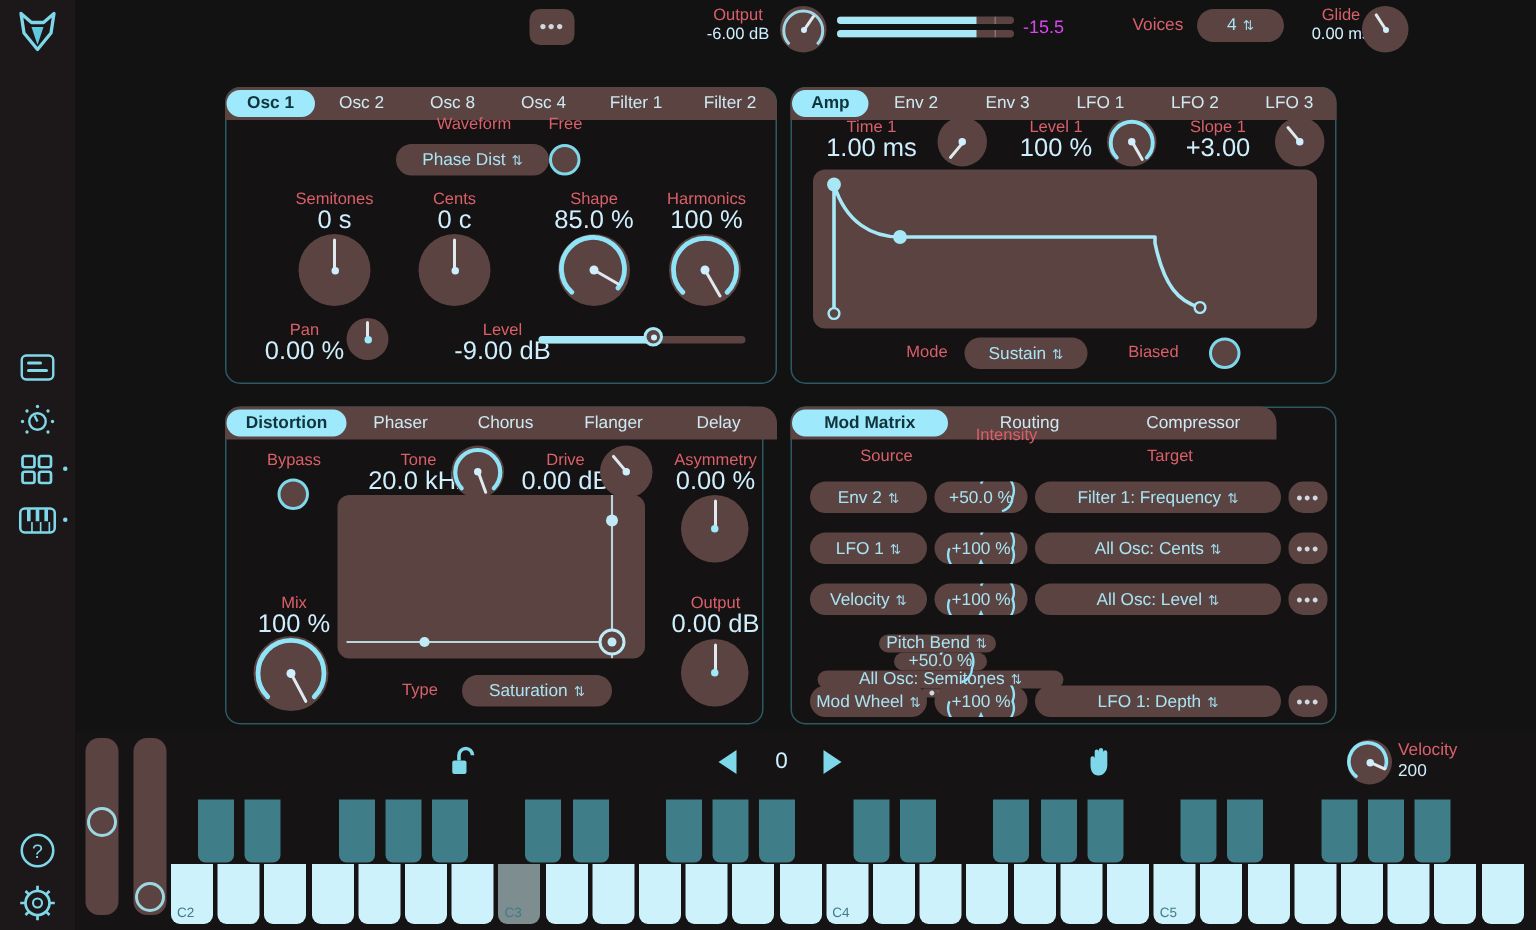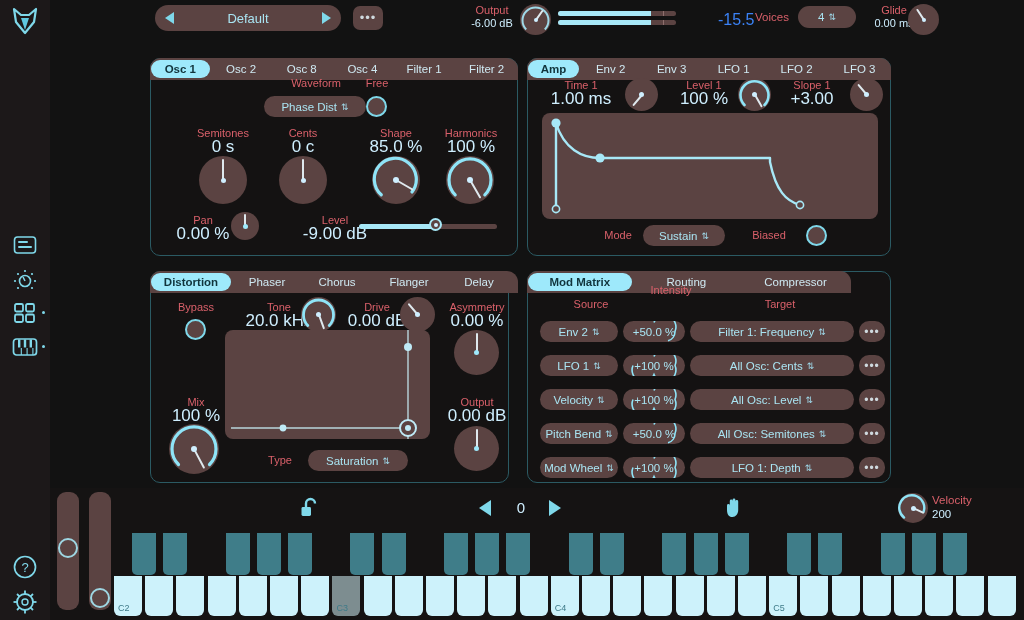--- a/index.html
+++ b/index.html
@@ -180,25 +180,20 @@
             <line x1="18.6" y1="18.6" x2="21" y2="21"></line>
             <line x1="21" y1="5" x2="18.6" y2="7.4"></line>
             <line x1="5" y1="21" x2="7.4" y2="18.6"></line>
           </g>
         </svg>
     </div>
   </div>
 
   <div class="topbar">
 
-    <div class="preset-strip">
-      <div class="tri-l"></div>
-      <div class="preset-name">Default</div>
-      <div class="tri-r"></div>
-    </div>
     <div class="dots-btn">•••</div>
 
     <div class="stack" style="position:absolute; left:413px; top:4px; width:58px;">
       <div class="lbl-red">Output</div>
       <div class="val-cy">-6.00 dB</div>
     </div>
 
     <div class="knob" style="position:absolute;left:470px;top:4px;width:31px;height:31px;">
       <svg class="arc" width="31" height="31" viewBox="0 0 31 31">
         <path d="M6.2 25.5 A13 13 0 1 1 24.8 25.5" fill="none" stroke="#9fd9e8" stroke-width="2"></path>
@@ -210,21 +205,21 @@
     <div class="meter-wrap" style="left:508px; top:11px;">
       <div class="meter" style="margin-bottom:4px;">
         <i style="width:93px;"></i>
           <u style="left:105px;"></u>
       </div>
       <div class="meter">
         <i style="width:93px;"></i>
           <u style="left:105px;"></u>
       </div>
     </div>
-    <div style="position:absolute;left:668px;top:11px;font-size:16px;color:#3b82f6;">-15.5</div>
+    <div style="position:absolute;left:632px;top:11px;font-size:12px;color:#d946ef;">-15.5</div>
 
     <div style="position:absolute;left:705px;top:11px;font-size:11.5px;color:#d9606a;">Voices</div>
     <div class="pill" style="position:absolute;left:748px;top:6px;width:58px;height:22px;">
       <span>4</span>
       <span class="caret">⇅</span>
     </div>
 
     <div class="stack" style="position:absolute;left:820px;top:4px;width:48px;">
       <div class="lbl-red">Glide</div>
       <div class="val-cy">0.00 ms</div>
@@ -486,21 +481,21 @@
           </svg>
         <span>+100 %</span>
       </div>
       <div class="pill mm-tgt" style="width:164px;margin-left:5px;">
         <span>All Osc: Level</span>
         <span class="caret">⇅</span>
       </div>
       <div class="mm-more">•••</div>
     </div>
 
-    <div class="mm-row" style="left:12px; top:151px;">
+    <div class="mm-row" style="left:12px; top:151px;flex-direction:column;">
       <div class="pill mm-src">
         <span>Pitch Bend</span>
         <span class="caret">⇅</span>
       </div>
       <div class="pill mm-int">
         <svg class="iarc" width="62" height="21" viewBox="0 0 62 21">
             <path d="M31 1.5 A9.5 9.5 0 0 1 52 10.5 A9.5 9.5 0 0 1 45 19.8" fill="none" stroke="#8fe4f7" stroke-width="1.6"></path>
           </svg>
         <span>+50.0 %</span>
       </div>

